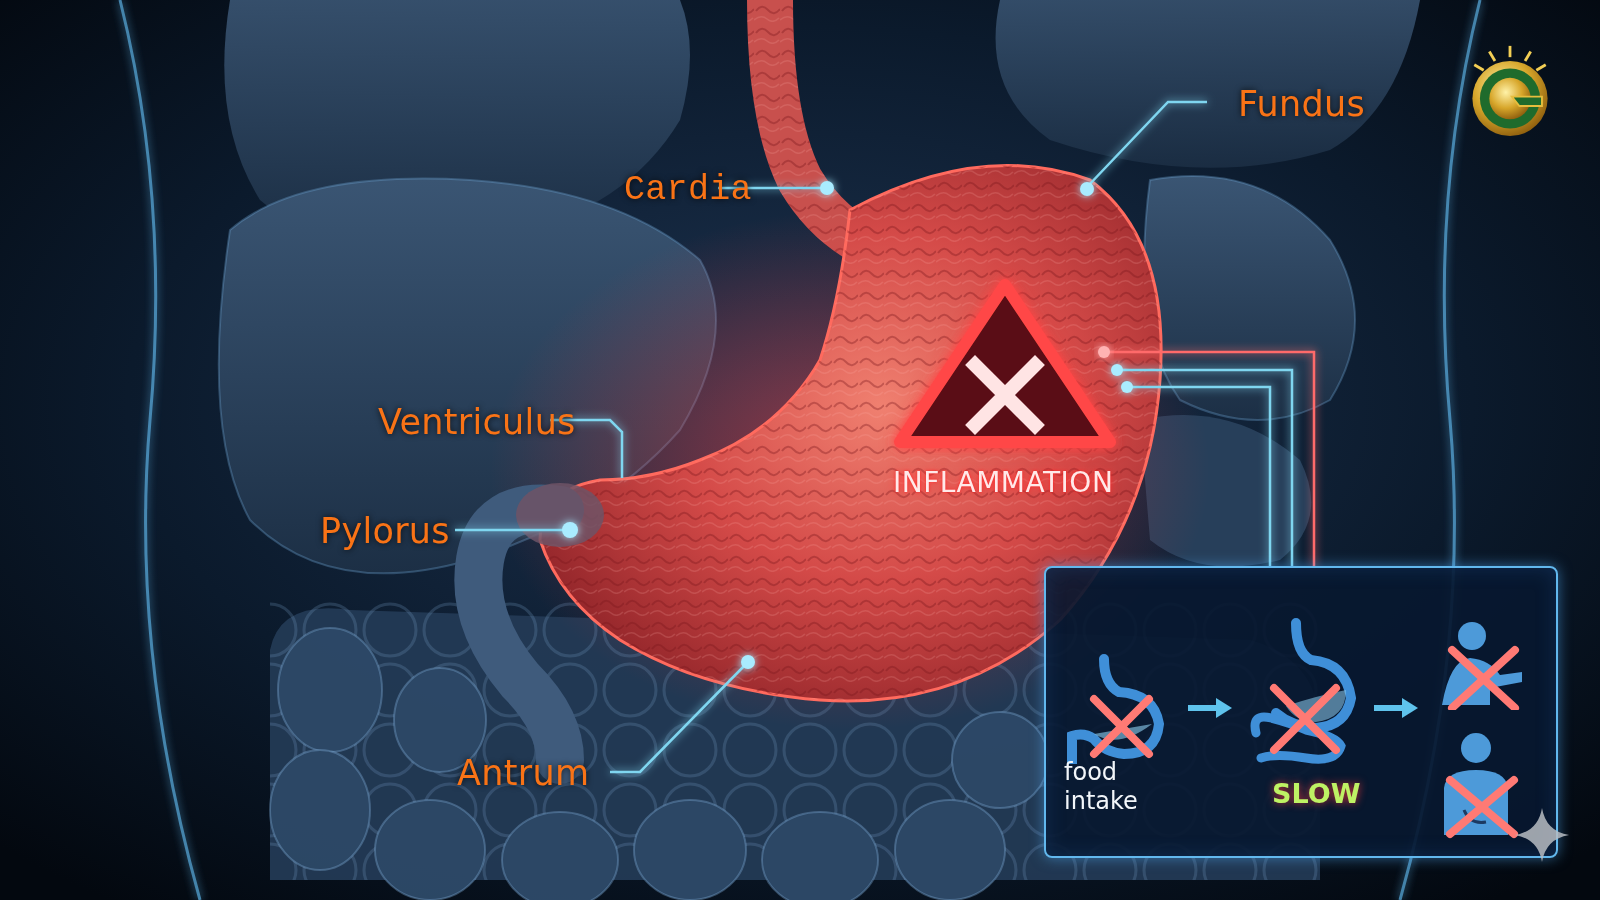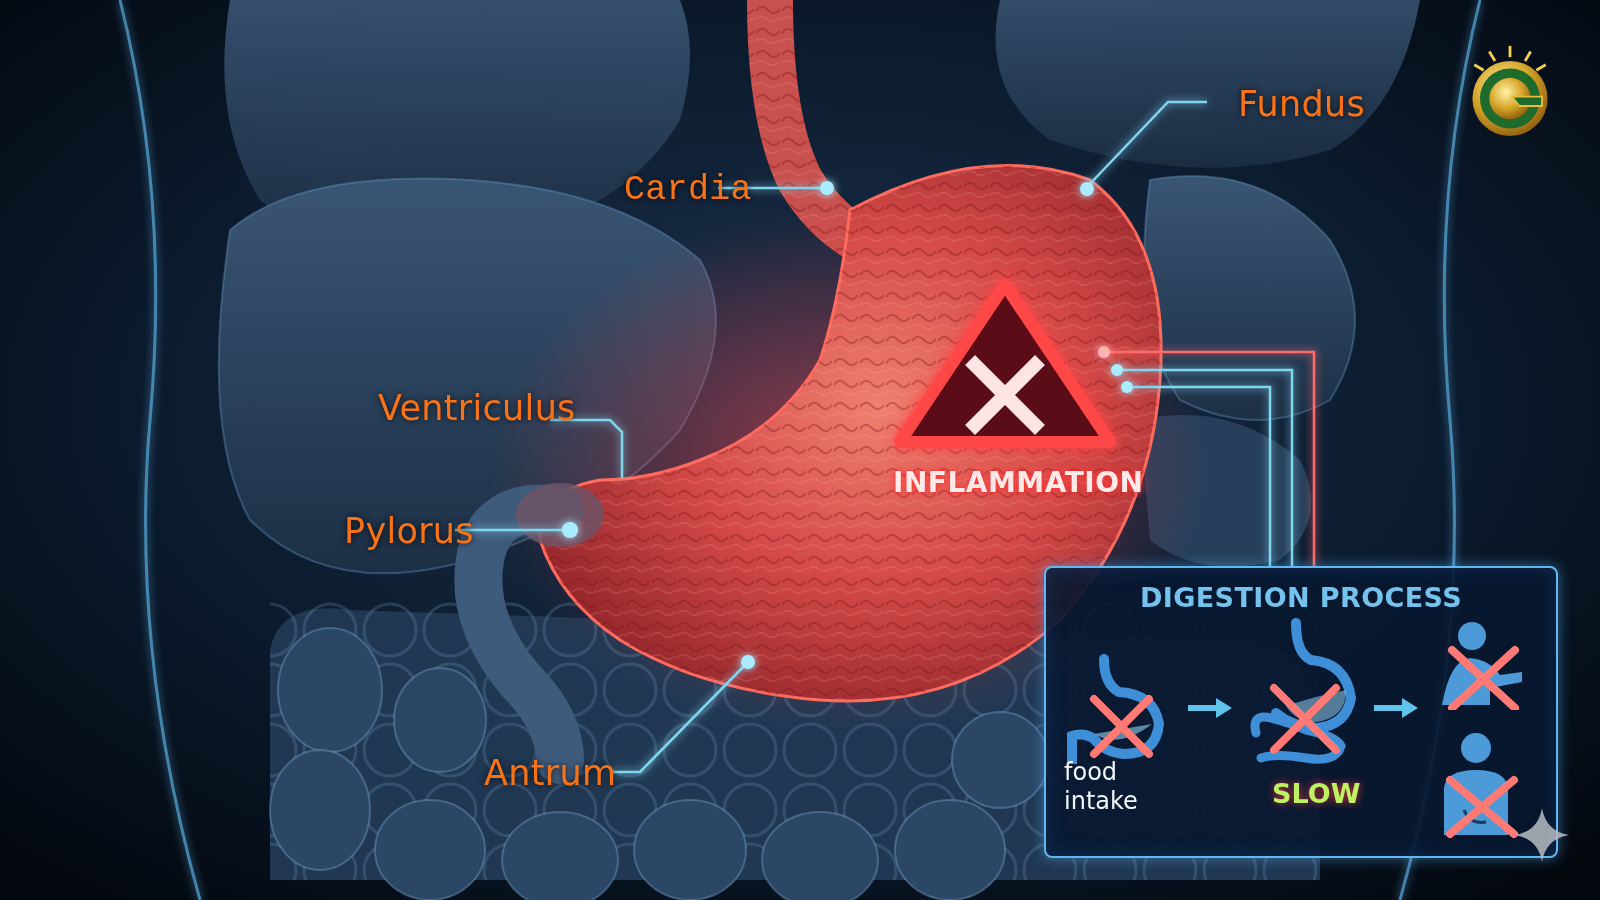--- a/index.html
+++ b/index.html
@@ -1,19 +1,19 @@
 <!DOCTYPE html>
 <html><head>
 <meta charset="utf-8">
 <style>
   html,body{margin:0;padding:0;}
   body{width:1600px;height:900px;overflow:hidden;background:#05101c;font-family:"DejaVu Sans",sans-serif;position:relative;}
   #scene{position:absolute;left:0;top:0;width:1600px;height:900px;}
   .label{position:absolute;color:#f97316;font-size:35px;letter-spacing:0.3px;text-shadow:0 0 6px rgba(0,0,0,0.8);white-space:nowrap;}
-  .inflam{position:absolute;left:893px;top:466px;color:#ffe9e9;font-size:28px;font-weight:bold;letter-spacing:0.5px;text-shadow:0 0 10px #ff3b3b,0 0 3px #ff2020;}
+  .inflam{position:absolute;left:893px;top:466px;color:#ffe9e9;font-size:28px;font-weight:normal;letter-spacing:0.5px;text-shadow:0 0 10px #ff3b3b,0 0 3px #ff2020;}
   .panel{position:absolute;left:1044px;top:566px;width:510px;height:288px;border:2px solid #62b8ee;border-radius:8px;background:rgba(8,24,48,0.92);box-shadow:0 0 14px rgba(80,170,240,0.55), inset 0 0 20px rgba(40,100,170,0.25);}
   .panel-title{position:absolute;left:0;right:0;top:14px;text-align:center;color:#74c2ee;font-size:27px;font-weight:bold;letter-spacing:0.4px;}
   .step-label{position:absolute;color:#f2f6fa;font-size:24px;line-height:29px;}
   .slow{position:absolute;color:#bef264;font-size:27px;font-weight:bold;text-shadow:0 0 8px rgba(255,60,60,0.8);}
   .logo{position:absolute;left:1463px;top:44px;width:94px;height:94px;}
   .sparkle{position:absolute;left:1513px;top:806px;width:58px;height:58px;}
   .icon-box{position:absolute;}
 </style>
 </head>
 <body>
@@ -119,28 +119,27 @@
 
   <g>
     <path d="M1005 278 L1115 445 L895 445 Z" fill="#ff3030" opacity="0.5" filter="url(#softGlow)"></path>
     <path d="M1005 285 L1110 442 L900 442 Z" fill="#5a0d12" stroke="#ff4747" stroke-width="12" stroke-linejoin="round" filter="url(#glow)"></path>
     <path d="M975 365 L1035 425 M1035 365 L975 425" stroke="#ffe4e4" stroke-width="14" stroke-linecap="square"></path>
   </g>
 </svg>
 
 <div class="label" style="left:1238px;top:84px;">Fundus</div>
 <div class="label" style="left:624px;top:170px;font-family:Liberation Mono, monospace;">Cardia</div>
-<div class="label" style="left:378px;top:388px;">Ventriculus</div>
-<div class="label" style="left:344px;top:511px;text-align:right;">Pylorus</div>
-<div class="label" style="left:484px;top:753px;text-align:center;">Antrum</div>
+<div class="label" style="left:378px;top:402px;">Ventriculus</div>
+<div class="label" style="left:320px;top:511px;text-align:right;">Pylorus</div>
+<div class="label" style="left:457px;top:753px;text-align:center;">Antrum</div>
 
 <div class="inflam">INFLAMMATION</div>
 
 <div class="panel">
-  <div class="panel-title">DIGESTION PROCESS</div>
 
   <svg class="icon-box" style="left:18px;top:86px;" width="110" height="110" viewBox="0 0 110 110">
     <path d="M40 5 Q40 30 55 38 Q90 40 95 70 Q92 100 60 100 Q40 98 30 85 Q20 78 8 82 L8 110" fill="none" stroke="#3f8fd8" stroke-width="10" stroke-linecap="round"></path>
     <path d="M30 80 Q55 95 88 70" fill="#8fd0f2" opacity="0.6"></path>
     <path d="M30 45 L85 100 M85 45 L30 100" stroke="#ff7a74" stroke-width="8" stroke-linecap="round" filter="none"></path>
   </svg>
   <div class="step-label" style="left:18px;top:190px;width:106px;">
     <div>food</div>
     <div>intake</div>
   </div>

